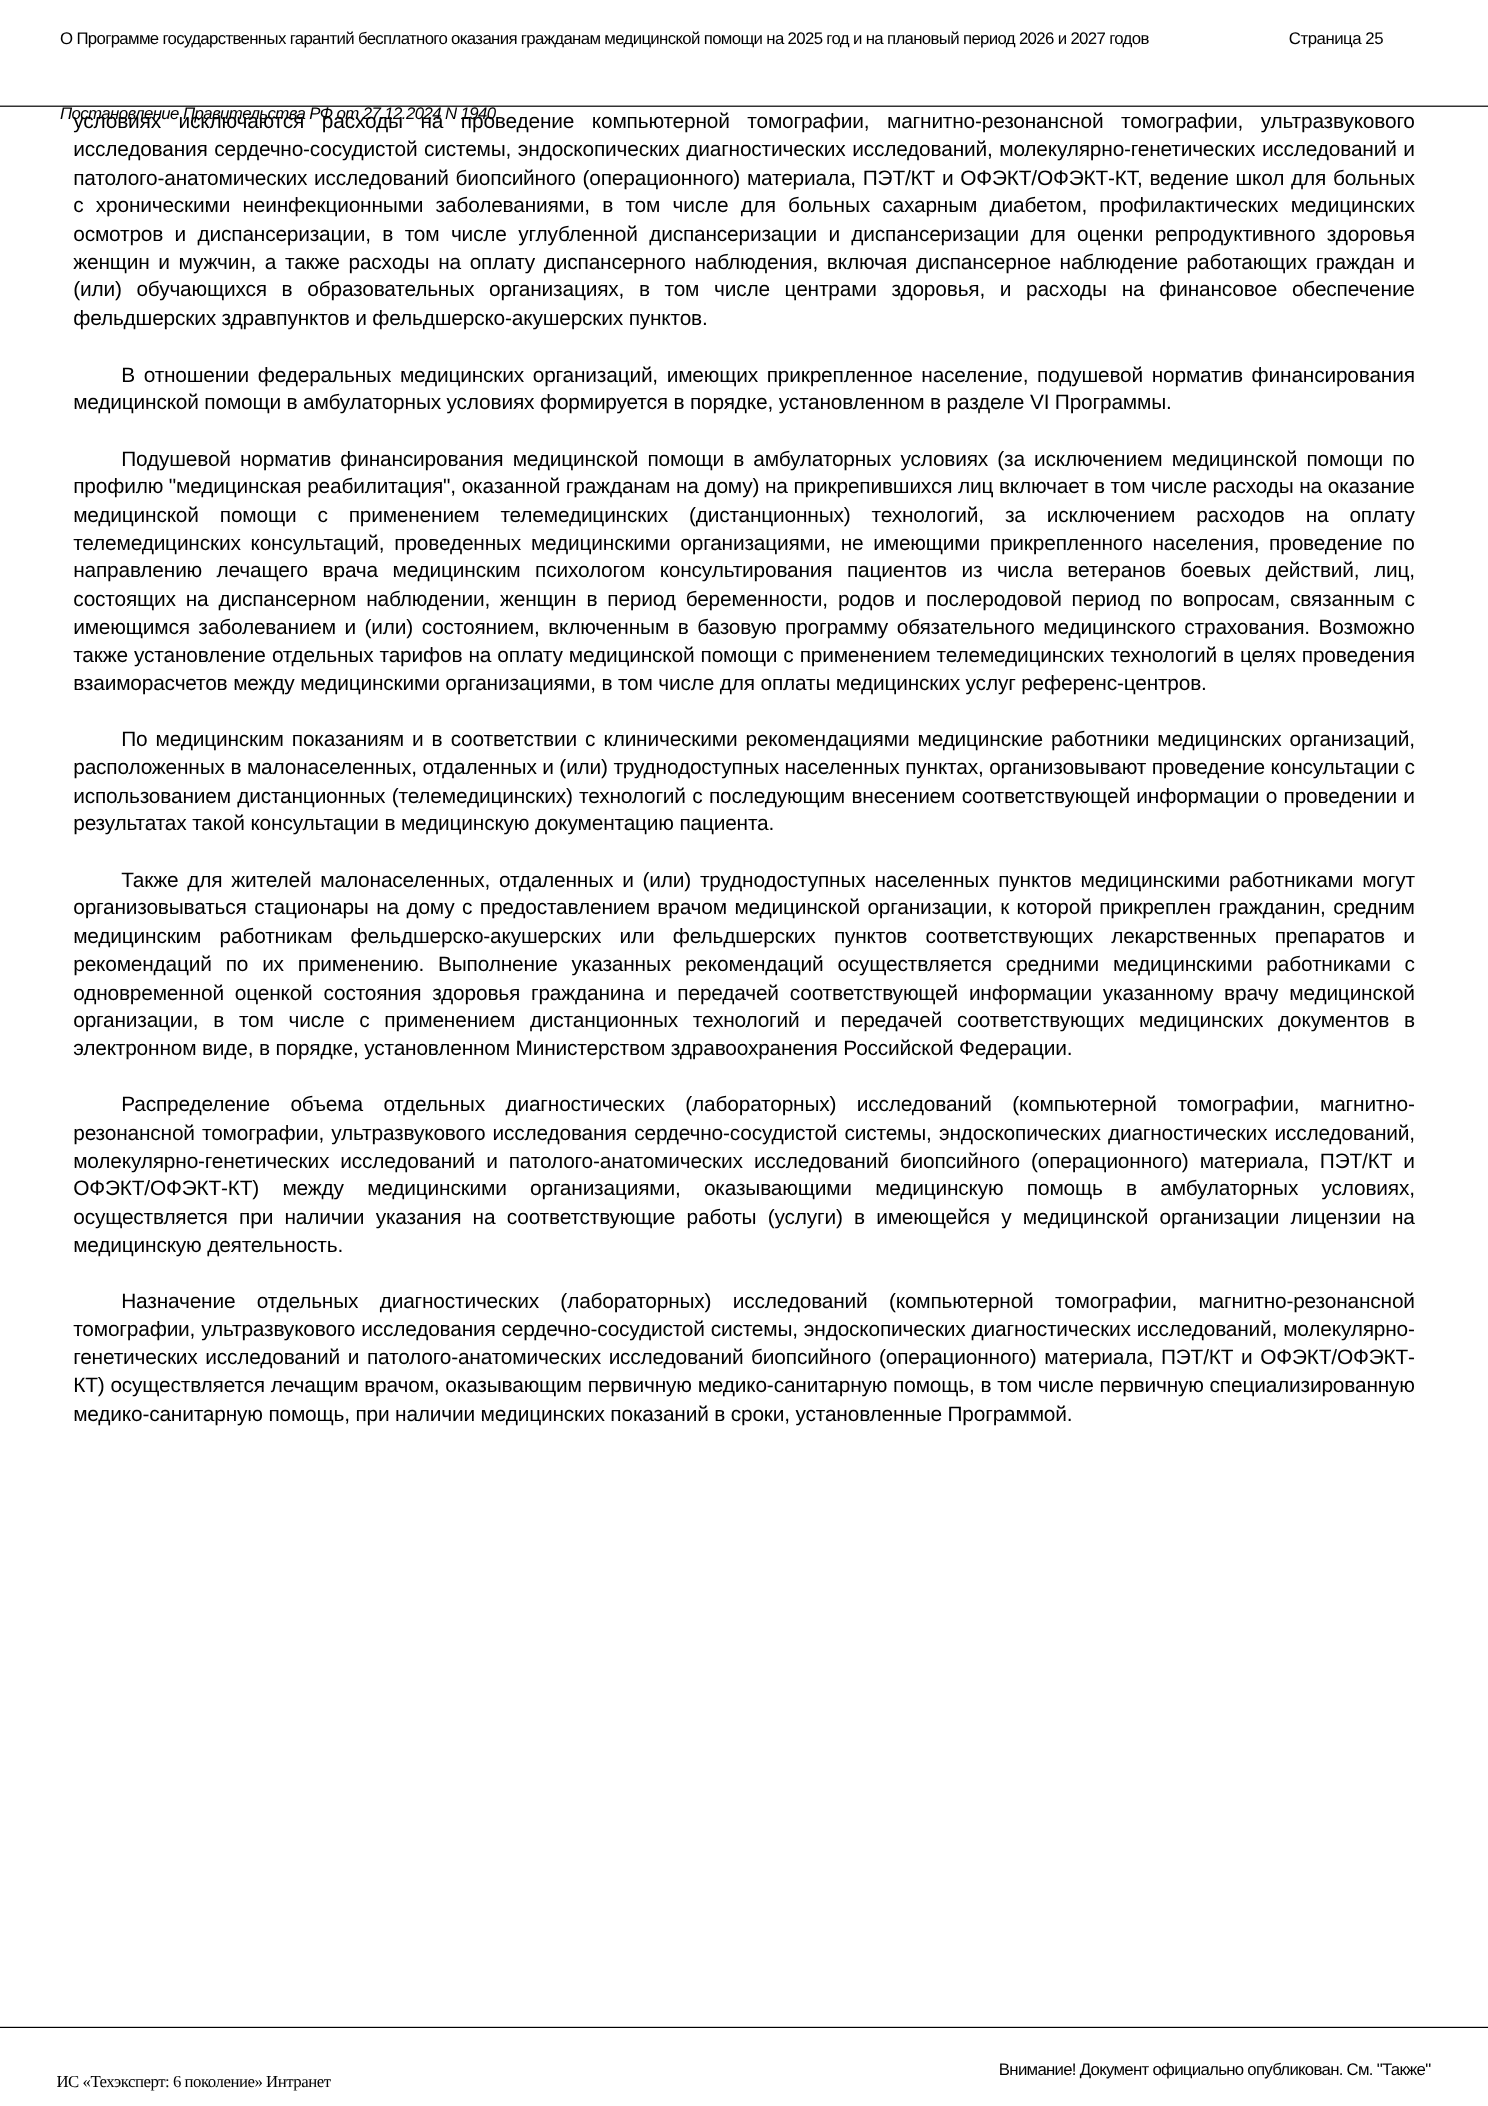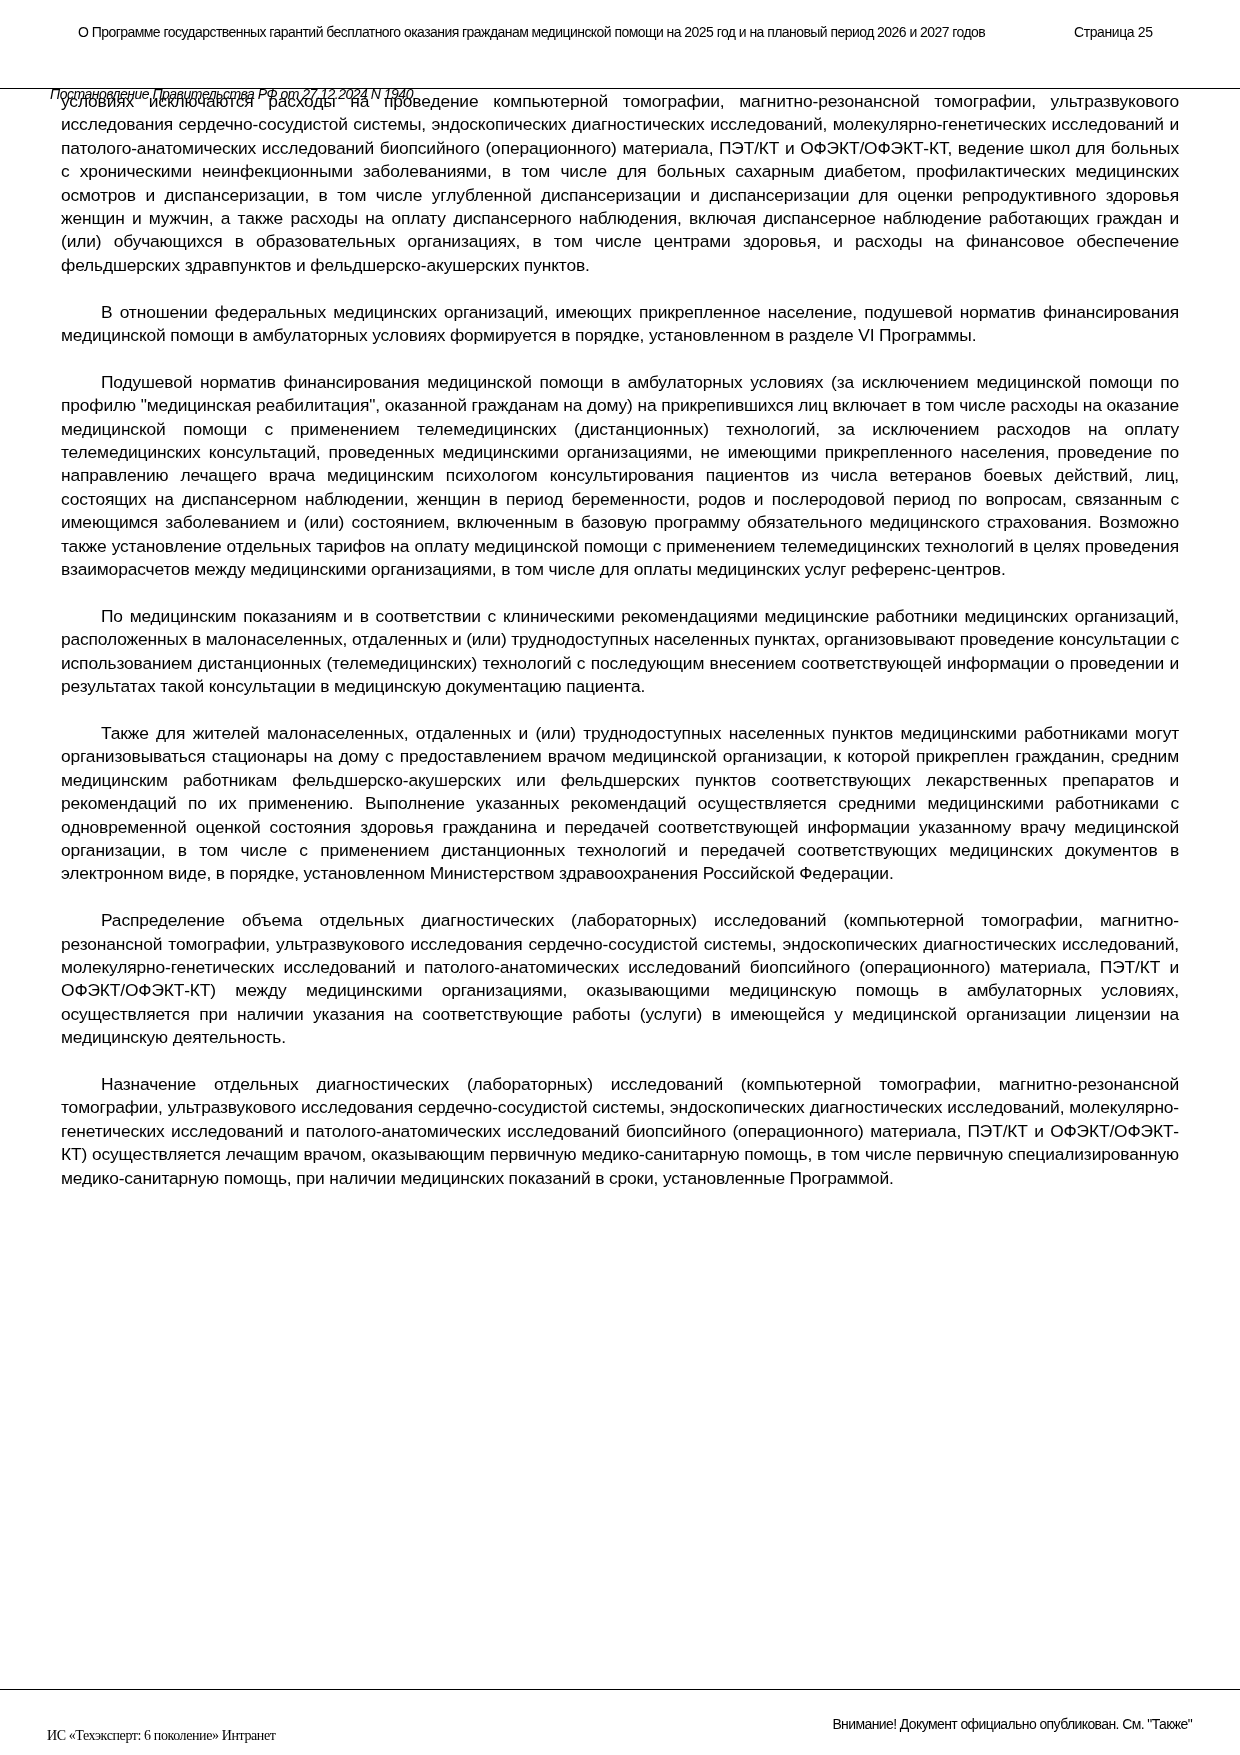--- a/index.html
+++ b/index.html
@@ -2,21 +2,21 @@
 <html><head>
   <meta charset="utf-8">
   <style>
     html, body { margin: 0; padding: 0; background: #ffffff; }
     body {
       width: 1240px; height: 1755px; position: relative; overflow: hidden;
       font-family: "Liberation Sans", sans-serif; color: #000;
     }
     .hdr-title {
       position: absolute; left: 50px; top: 24px; width: 990px;
-      font-size: 14px; line-height: 16px; letter-spacing: -0.55px; margin-left: 28px;
+      font-size: 14px; line-height: 16px; letter-spacing: -0.55px;
     }
     .hdr-page {
       position: absolute; left: 1074px; top: 24px;
       font-size: 14px; line-height: 16px; letter-spacing: -0.4px;
     }
     .hdr-sub {
       position: absolute; left: 50px; top: 58px;
       font-size: 14px; line-height: 16px; font-style: italic; letter-spacing: -0.5px; margin-top: 28px;
     }
     .rule-top { position: absolute; left: 0; top: 88px; width: 1240px; height: 1px; background: #000; }

